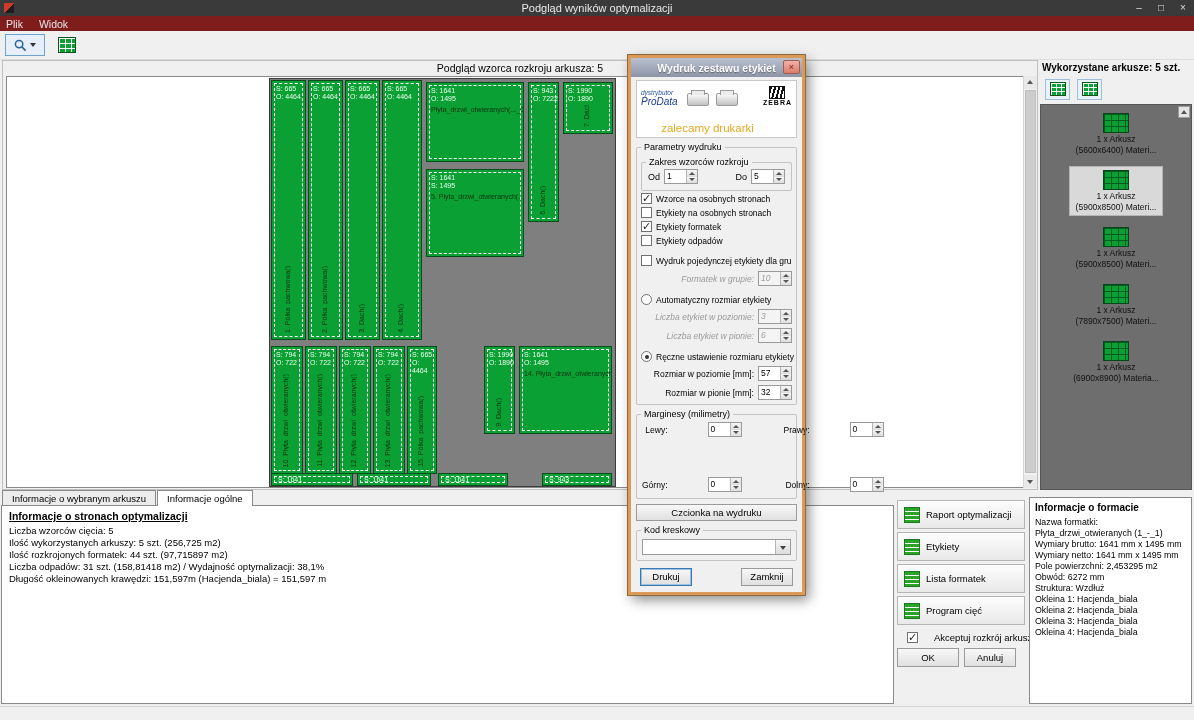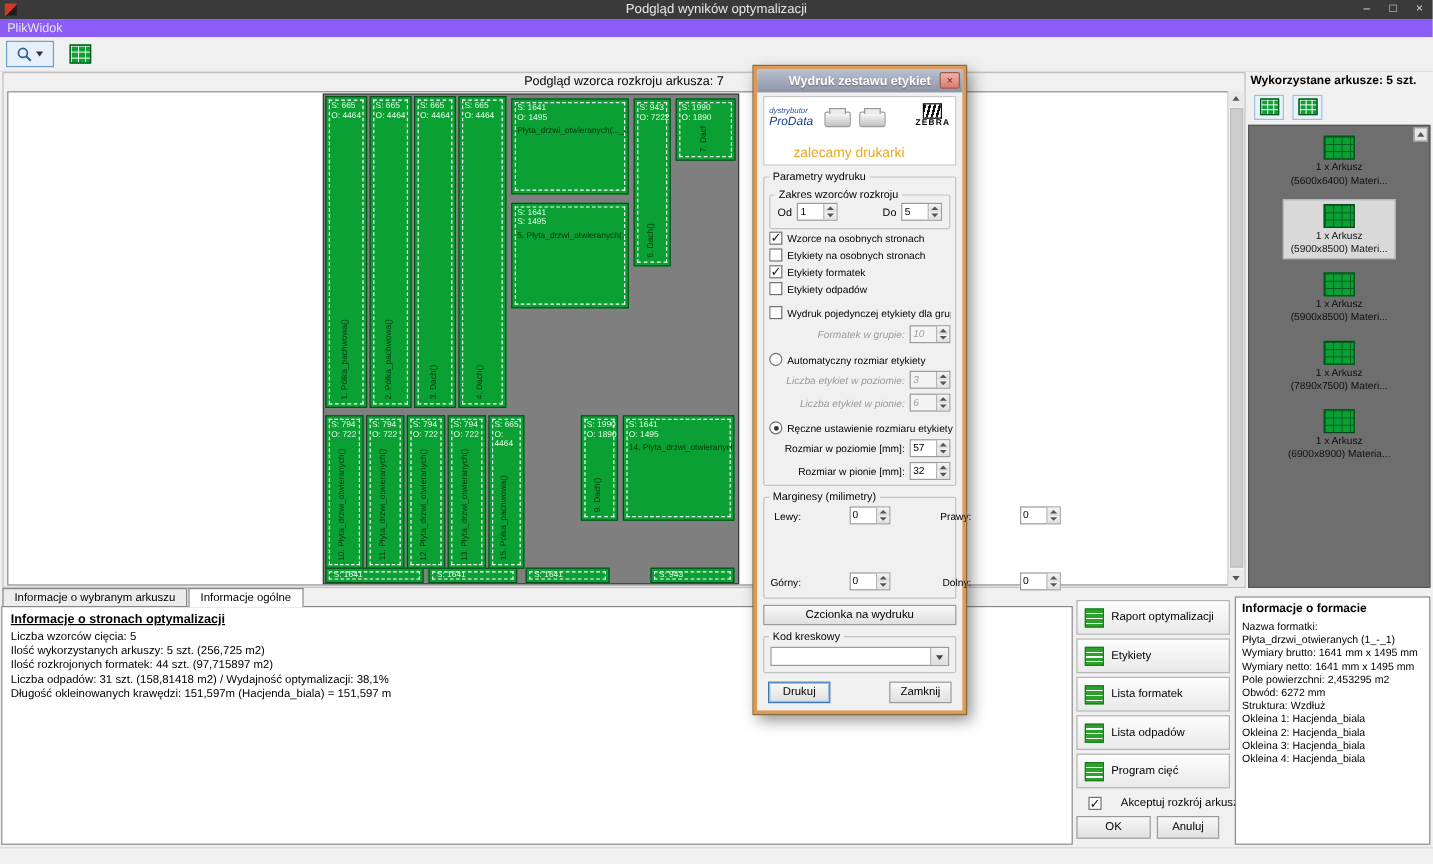--- a/index.html
+++ b/index.html
@@ -6,21 +6,21 @@
   body { width:1194px; height:720px; position:relative; overflow:hidden;
          font-family:"Liberation Sans",sans-serif; background:#f0f0f0; color:#000; }
   * { box-sizing:border-box; }
 
   
   .titlebar { position:absolute; left:0; top:0; width:100%; height:16px; background:#3a3a3a; display:flex; align-items:center; z-index:5; }
   .app-icon { width:10px; height:10px; margin-left:4px; background:linear-gradient(135deg,#d03a2b 55%,#1d1d1d 55%); border-radius:1px; }
   .win-title { position:absolute; left:0; right:0; text-align:center; color:#e8e8e8; font-size:11px; }
   .winbtns { margin-left:auto; display:flex; z-index:1; }
   .wb { width:22px; text-align:center; color:#dcdcdc; font-size:10px; line-height:16px; }
-  .menubar { position:absolute; left:0; top:16px; width:100%; height:15px; background:#8b5cf6; display:flex; align-items:center; padding-left:6px; }
+  .menubar { position:absolute; left:0; top:16px; width:100%; height:15px; background:#7f1d1d; display:flex; align-items:center; gap:16px; padding-left:6px; }
   .menu-item { color:#e6e6e6; font-size:10.5px; }
   .toolbar { position:absolute; left:0; top:31px; width:100%; height:29px; background:#f0f0f0; border-bottom:1px solid #dcdcdc; display:flex; align-items:center; }
   .tb-zoom { margin-left:5px; width:40px; height:22px; background:#e7f0fa; border:1px solid #6da1cf; display:flex; align-items:center; justify-content:center; gap:3px; }
   .caret { width:0; height:0; border-left:3px solid transparent; border-right:3px solid transparent; border-top:4px solid #333; }
   .tb-calc { margin-left:9px; width:26px; height:22px; display:flex; align-items:center; justify-content:center; }
   .grid-icon { width:18px; height:16px; background:#0fa035; border:1px solid #06561c;
     background-image:linear-gradient(#fff 1px, transparent 1px), linear-gradient(90deg,#fff 1px, transparent 1px);
     background-size:6px 5px; }
 
   
@@ -170,21 +170,21 @@
       <line x1="8.5" y1="8.5" x2="12.5" y2="12.5" stroke="#2a6496" stroke-width="1.8"></line>
     </svg>
     <span class="caret"></span>
   </span>
   <span class="tb-calc">
     <span class="grid-icon"></span>
   </span>
 </div>
 
 <div class="preview">
-  <div class="preview-title">Podgląd wzorca rozkroju arkusza: 7</div>
+  <div class="preview-title">Podgląd wzorca rozkroju arkusza: 5</div>
   <div class="canvas">
     <div class="sheet" id="sheet">
         <div class="panel" style="left: 1px; top: 1px; width: 35px; height: 260px;">
           <div class="plabel">S: 665
 O: 4464</div>
           <div class="pvtext">1. Półka_pachwowa()</div>
         </div>
         <div class="panel" style="left: 38px; top: 1px; width: 35px; height: 260px;">
           <div class="plabel">S: 665
 O: 4464</div>
@@ -347,24 +347,20 @@
         <span class="sicon"></span>
         <span>Raport optymalizacji</span>
       </div>
       <div class="side-btn">
         <span class="sicon"></span>
         <span>Etykiety</span>
       </div>
       <div class="side-btn">
         <span class="sicon"></span>
         <span>Lista formatek</span>
-      </div>
-      <div class="side-btn">
-        <span class="sicon"></span>
-        <span>Lista odpadów</span>
       </div>
       <div class="side-btn">
         <span class="sicon"></span>
         <span>Program cięć</span>
       </div>
     </div>
   <div class="accept-row">
     <span class="box checked" id="accept-box"></span>
     <span>Akceptuj rozkrój arkusza</span>
   </div>

